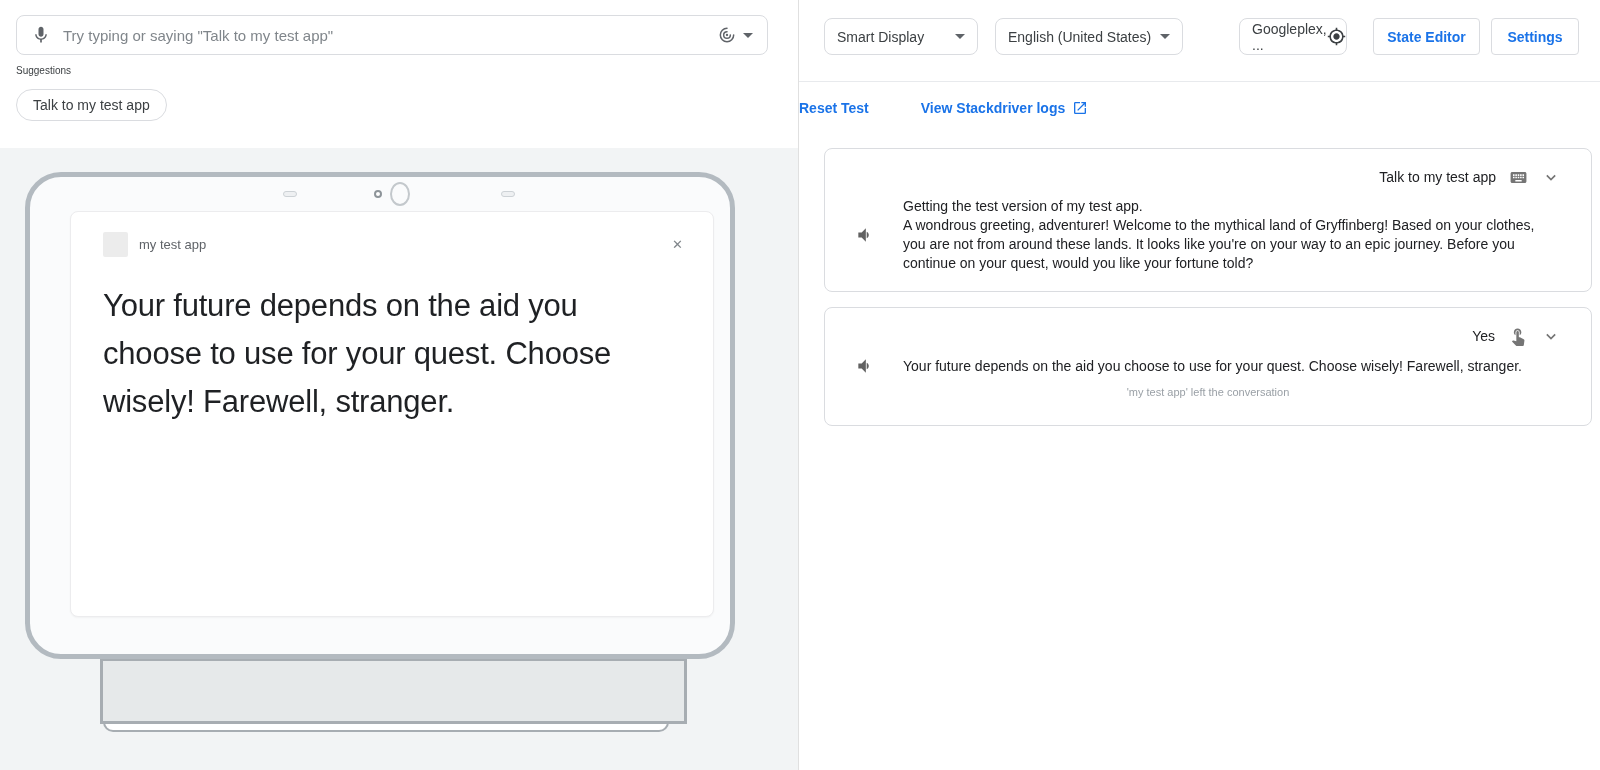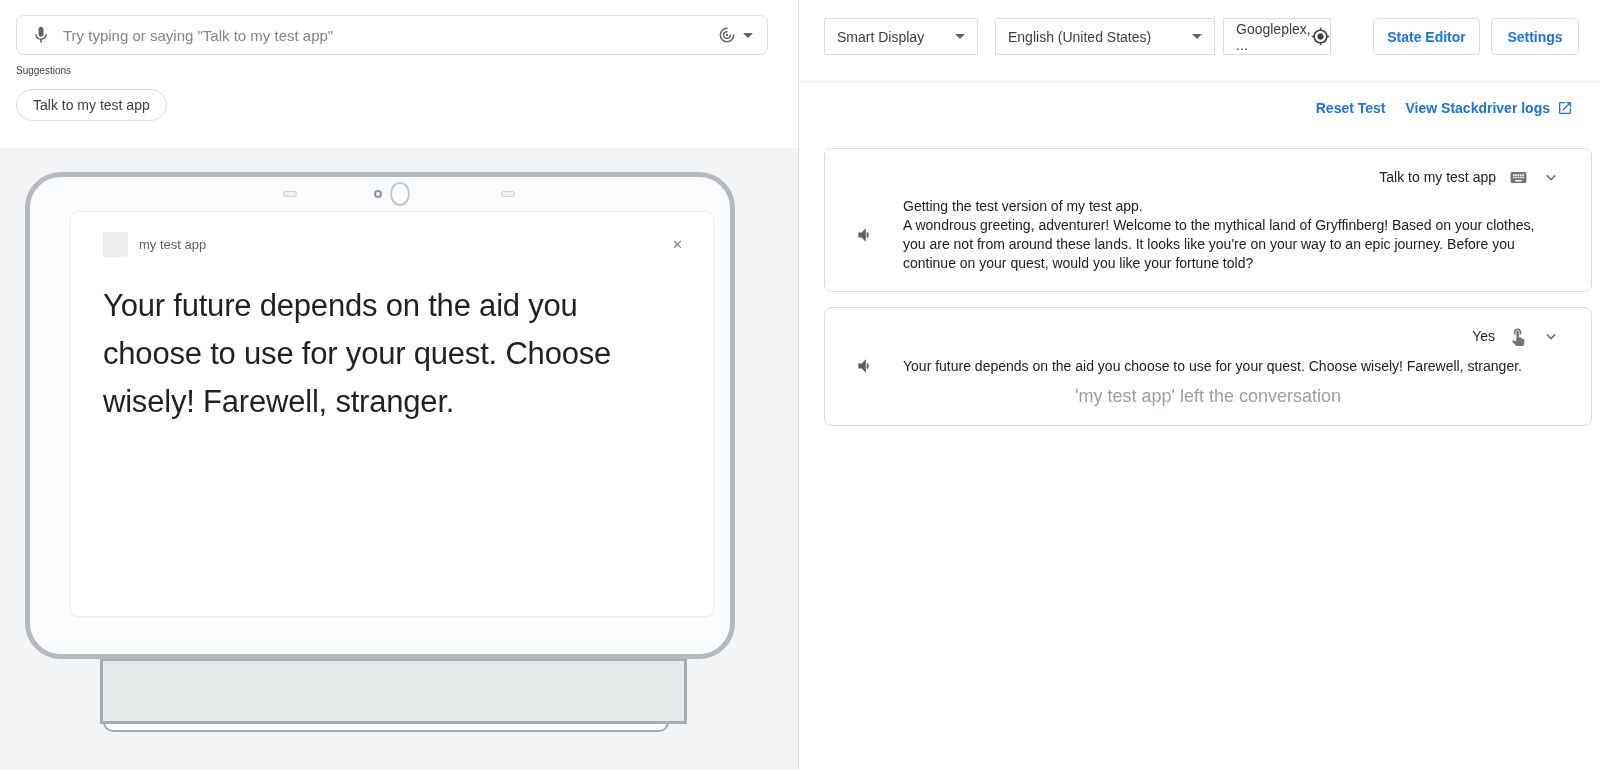--- a/index.html
+++ b/index.html
@@ -41,42 +41,42 @@
   .screen-text { margin:25px 36px 0 32px; font-size:31px; line-height:48px; color:#1f2124;
     letter-spacing:-.2px; }
   .base { position:absolute; left:100px; top:510px; width:587px; height:66px;
     background:#e6e9ea; border:3px solid #a7adb2; z-index:1; }
   .base-bar { position:absolute; left:103px; top:574px; width:566px; height:10px;
     background:#fff; border:2px solid #a7adb2; border-top:none; border-radius:0 0 10px 10px; z-index:0; }
 
   
   .right-panel { position:absolute; left:798px; top:0; width:802px; height:770px;
     background:#fff; border-left:1px solid #e0e0e0; }
-  .select-box { position:absolute; top:18px; height:37px; border:1px solid #dadce0; border-radius:1px;
+  .select-box { position:absolute; top:18px; height:37px; border:1px solid #dadce0; border-radius:8px;
     background:#fff; display:flex; align-items:center; justify-content:space-between;
     padding:0 12px; font-size:14px; color:#3c4043; cursor:pointer; }
   .btn { position:absolute; top:18px; height:37px; border:1px solid #dadce0; border-radius:4px;
     background:#fff; display:flex; align-items:center; justify-content:center;
     font-size:14px; font-weight:bold; color:#1a73e8; cursor:pointer; }
   .toolbar-divider { position:absolute; left:0; top:81px; width:802px; height:1px; background:#e8eaed; }
   .links-row { position:absolute; left:0; top:100px; width:802px; display:flex;
-    justify-content:flex-end; align-items:center; gap:20px; padding-right:28px; }
+    justify-content:flex-start; align-items:center; gap:52px; padding-right:28px; }
   .link { font-size:14px; font-weight:bold; color:#1a73e8; cursor:pointer;
     display:flex; align-items:center; gap:7px; }
 
   .card { position:absolute; left:25px; width:768px; border:1px solid #dadce0; border-radius:8px;
     background:#fff; }
   .card-1 { top:148px; height:144px; }
   .card-2 { top:307px; height:119px; }
   .card-query { display:flex; justify-content:flex-end; align-items:center; gap:13px;
     padding:18px 30px 0 0; font-size:14px; color:#202124; }
   .card-body { display:flex; align-items:center; padding:10px 48px 0 30px; gap:28px; }
   .card-text { font-size:14px; line-height:19px; color:#202124; }
   .card-text p + p { margin-top:0; }
-  .card-status { text-align:center; font-size:18px; color:#9aa0a6; margin-top:10px; }
+  .card-status { text-align:center; font-size:11px; color:#9aa0a6; margin-top:10px; }
   .icon { display:inline-flex; align-items:center; justify-content:center; }
 </style>
 </head>
 <body>
 
 <div class="left-panel">
 
   <div class="input-bar">
     <span class="icon">
       <svg width="20" height="20" viewBox="0 0 24 24" fill="#5f6368">
@@ -120,26 +120,26 @@
   </div>
 </div>
 
 <div class="right-panel">
 
   <div class="select-box" style="left:25px; width:154px">
     <span>Smart Display</span>
     <span class="caret"></span>
   </div>
 
-  <div class="select-box" style="left:196px; width:220px">
+  <div class="select-box" style="left:196px; width:188px">
     <span>English (United States)</span>
     <span class="caret"></span>
   </div>
 
-  <div class="select-box" style="left:424px; width:108px">
+  <div class="select-box" style="left:440px; width:108px">
     <span>Googleplex, ...</span>
     <span class="icon">
       <svg width="19" height="19" viewBox="0 0 24 24" fill="#3c4043">
           <path d="M12 8c-2.21 0-4 1.79-4 4s1.79 4 4 4 4-1.79 4-4-1.79-4-4-4zm8.94 3A8.994 8.994 0 0 0 13 3.06V1h-2v2.06A8.994 8.994 0 0 0 3.06 11H1v2h2.06A8.994 8.994 0 0 0 11 20.94V23h2v-2.06A8.994 8.994 0 0 0 20.94 13H23v-2h-2.06zM12 19c-3.87 0-7-3.13-7-7s3.13-7 7-7 7 3.13 7 7-3.13 7-7 7z"></path>
         </svg>
     </span>
   </div>
 
   <div class="btn" style="left:574px; width:107px">State Editor</div>
   <div class="btn" style="left:692px; width:88px">Settings</div>

